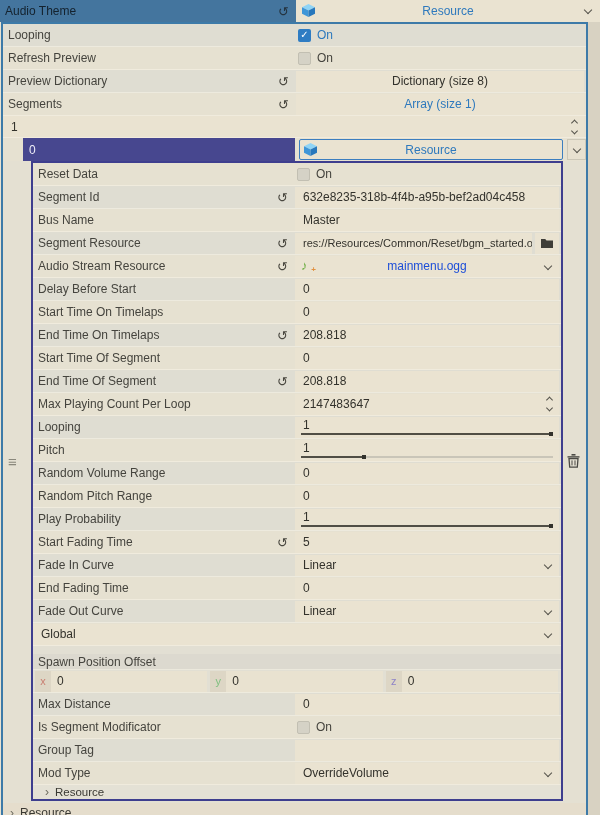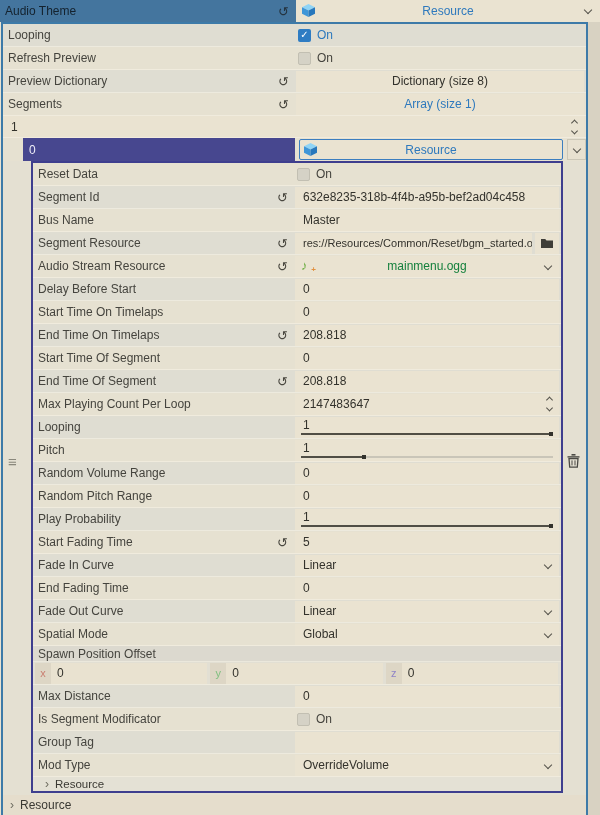--- a/index.html
+++ b/index.html
@@ -84,21 +84,21 @@
   
   .vec-row { display:flex; align-items:center; height:23px; gap:3px; padding:0 3px 0 2px;
              border-bottom:1px solid rgba(248,244,232,.55); }
   .vcell { flex:1; height:21px; background:#e9e2d0; display:flex; align-items:center; min-width:0; }
   .axis { width:16px; height:21px; background:#ddd6c5; display:flex; align-items:center;
           justify-content:center; font-size:11px; flex:0 0 auto; }
   .ax-x { color:#c97f72; } .ax-y { color:#7fbf7f; } .ax-z { color:#8f83c7; }
   .vval { padding-left:6px; }
   .spawn-lbl-row { height:16px; display:flex; align-items:center; padding-left:5px;
                    background:#dcd9cf; color:#45443e; flex:0 0 auto;
-                   border-bottom:1px solid rgba(248,244,232,.55); }
+                   border-bottom:1px solid rgba(248,244,232,.55);margin-top:8px; }
   
   .sec-row { display:flex; align-items:center; gap:6px; color:#3a3933; cursor:pointer; flex:0 0 auto; }
   .sec-inner { height:14px; padding-left:12px; background:#e4e1d5; font-size:11.5px; }
   .sec-outer { height:20px; padding-left:7px; background:#e5ddcc; margin-top:2px; }
   .caret { color:#6e6c60; font-size:12px; line-height:1; }
   
   .path-text { font-size:11px; }
   .folder-btn { width:24px; height:21px; align-self:center; margin-left:3px; background:#eae3d1;
                 display:flex; align-items:center; justify-content:center; cursor:pointer; flex:0 0 auto; }
   .note-wrap { position:absolute; left:6px; top:3px; width:13px; height:15px; }
@@ -251,21 +251,21 @@
       </div>
 
       <div class="row alt-b">
         <div class="lbl">
             <span>Audio Stream Resource</span>
           <span class="revert">↺</span>
           </div>
         <div class="val">
           <div class="field">
             <span class="note-wrap"><span class="note">♪</span><span class="note-plus">+</span></span>
-            <span class="pick-text" style="color:#15803d;">mainmenu.ogg</span>
+            <span class="pick-text" style="color:#1d4ed8;">mainmenu.ogg</span>
             <span class="chev chev-d dd-chev"></span>
           </div>
         </div>
       </div>
 
       <div class="row alt-a">
         <div class="lbl">
             <span>Delay Before Start</span>
           </div>
         <div class="val">
@@ -429,23 +429,20 @@
           </div>
         <div class="val">
           <div class="field">
             <span>Linear</span>
             <span class="chev chev-d dd-chev"></span>
           </div>
         </div>
       </div>
 
       <div class="row alt-b">
-        <div class="lbl">
-            <span>Spatial Mode</span>
-          </div>
         <div class="val">
           <div class="field">
             <span>Global</span>
             <span class="chev chev-d dd-chev"></span>
           </div>
         </div>
       </div>
 
       <div class="spawn-lbl-row">
         <span>Spawn Position Offset</span>

